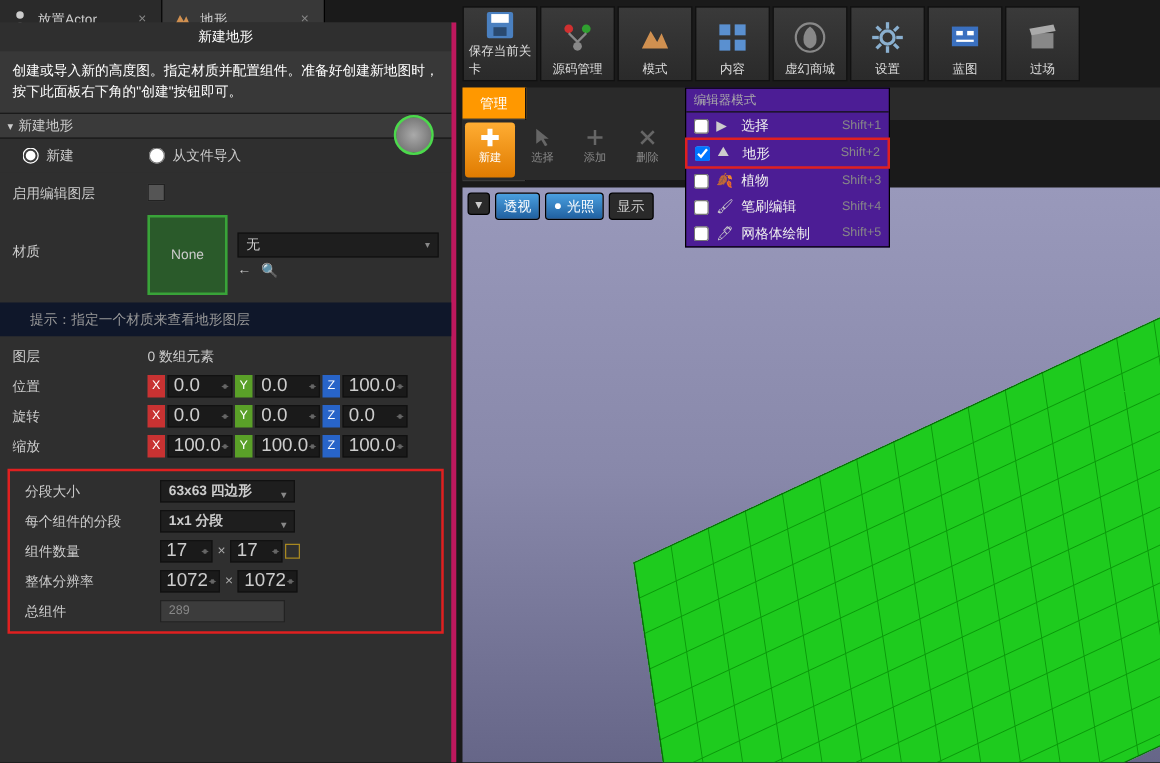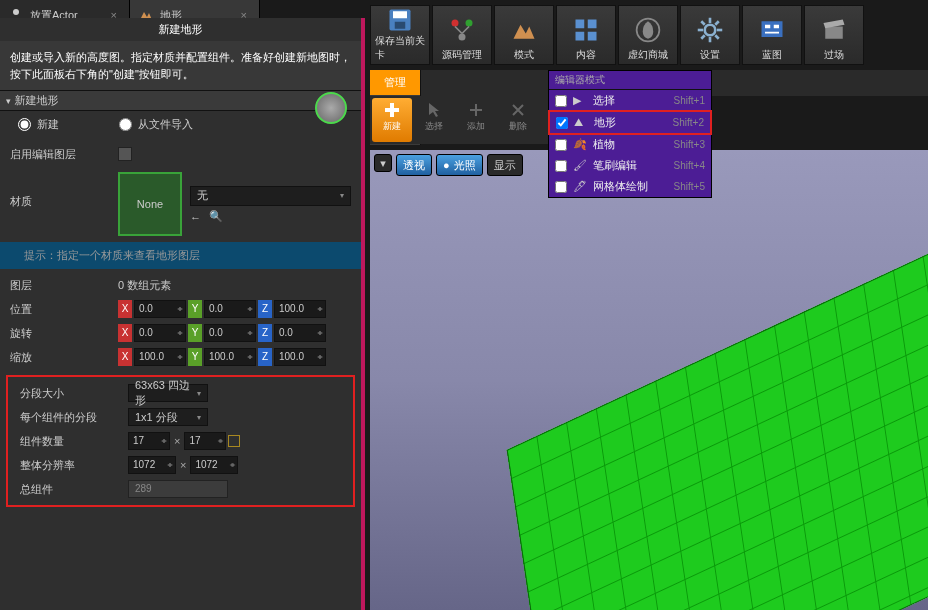--- a/index.html
+++ b/index.html
@@ -30,30 +30,30 @@
 .radios input { accent-color: #fff; }
 
 .form { padding: 4px 0; }
 .row { display: flex; align-items: center; padding: 2px 10px; min-height: 24px; }
 .row .lbl { width: 108px; color: #ccc; }
 .row .val { flex: 1; display: flex; align-items: center; gap: 2px; }
 .chk { width: 14px; height: 14px; background: #555; border: 1px solid #222; }
 .matprev { width: 64px; height: 64px; background: #2a5a2a; border: 2px solid #39a339; margin-right: 8px; position: relative; display: flex; align-items: center; justify-content: center; color: #ccc; font-size: 10px; }
 .sel { flex: 1; background: #1e1e1e; border: 1px solid #111; padding: 2px 6px; color: #ccc; height: 20px; display: flex; align-items: center; justify-content: space-between; }
 .sel::after { content: "▾"; font-size: 8px; color: #888; }
-.hint { padding: 6px 24px; color: #999; background: #0c4a6e; }
+.hint { padding: 6px 24px; color: #999; background: #0f172a; }
 
 .xyz { display: flex; align-items: center; gap: 2px; }
 .axb { width: 14px; height: 18px; color: #fff; text-align: center; line-height: 18px; font-size: 10px; }
 .ax-x { background: #c83232; } .ax-y { background: #5aa028; } .ax-z { background: #2864c8; }
-.num { width: 52px; height: 18px; background: #1a1a1a; border: 1px solid #111; color: #ccc; padding: 0 4px; line-height: 16px; font-size: 10px; display: flex; align-items: center; justify-content: space-between; }
+.num { width: 52px; height: 18px; background: #1a1a1a; border: 1px solid #111; color: #ccc; padding: 0 4px; line-height: 16px; font-size: 15px; display: flex; align-items: center; justify-content: space-between; }
 .num::after { content: "◂▸"; letter-spacing: -2px; font-size: 8px; color: #666; }
 
 .redbox { border: 2px solid #e02020; margin: 2px 6px 6px 6px; padding: 4px 2px; }
-.smallsel { width: 80px; background: #1e1e1e; border: 1px solid #111; padding: 1px 6px; color: #ccc; height: 18px; display: flex; align-items: center; justify-content: space-between; font-size: 10px; }
+.smallsel { width: 108px; background: #1e1e1e; border: 1px solid #111; padding: 1px 6px; color: #ccc; height: 18px; display: flex; align-items: flex-end; justify-content: space-between; font-size: 10px; font-weight: bold; }
 .smallsel::after { content: "▾"; font-size: 8px; color: #888; }
 .x { color: #aaa; padding: 0 2px; }
 .ro { width: 100px; height: 18px; background: #3c3c3c; border: 1px solid #222; padding: 0 6px; line-height: 16px; color: #888; font-size: 10px; }
 .lock { width: 12px; height: 12px; border: 1px solid #a88820; display: inline-block; }
 
 .bottom-btns { display: flex; justify-content: space-between; padding: 6px 10px; }
 .btn { background: linear-gradient(#555,#383838); border: 1px solid #111; color: #eee; padding: 3px 12px; border-radius: 2px; }
 
 
 .modebar { position: absolute; left: 370px; top: 70px; right: 0; height: 26px; background: #2a2a2a; display: flex; }

